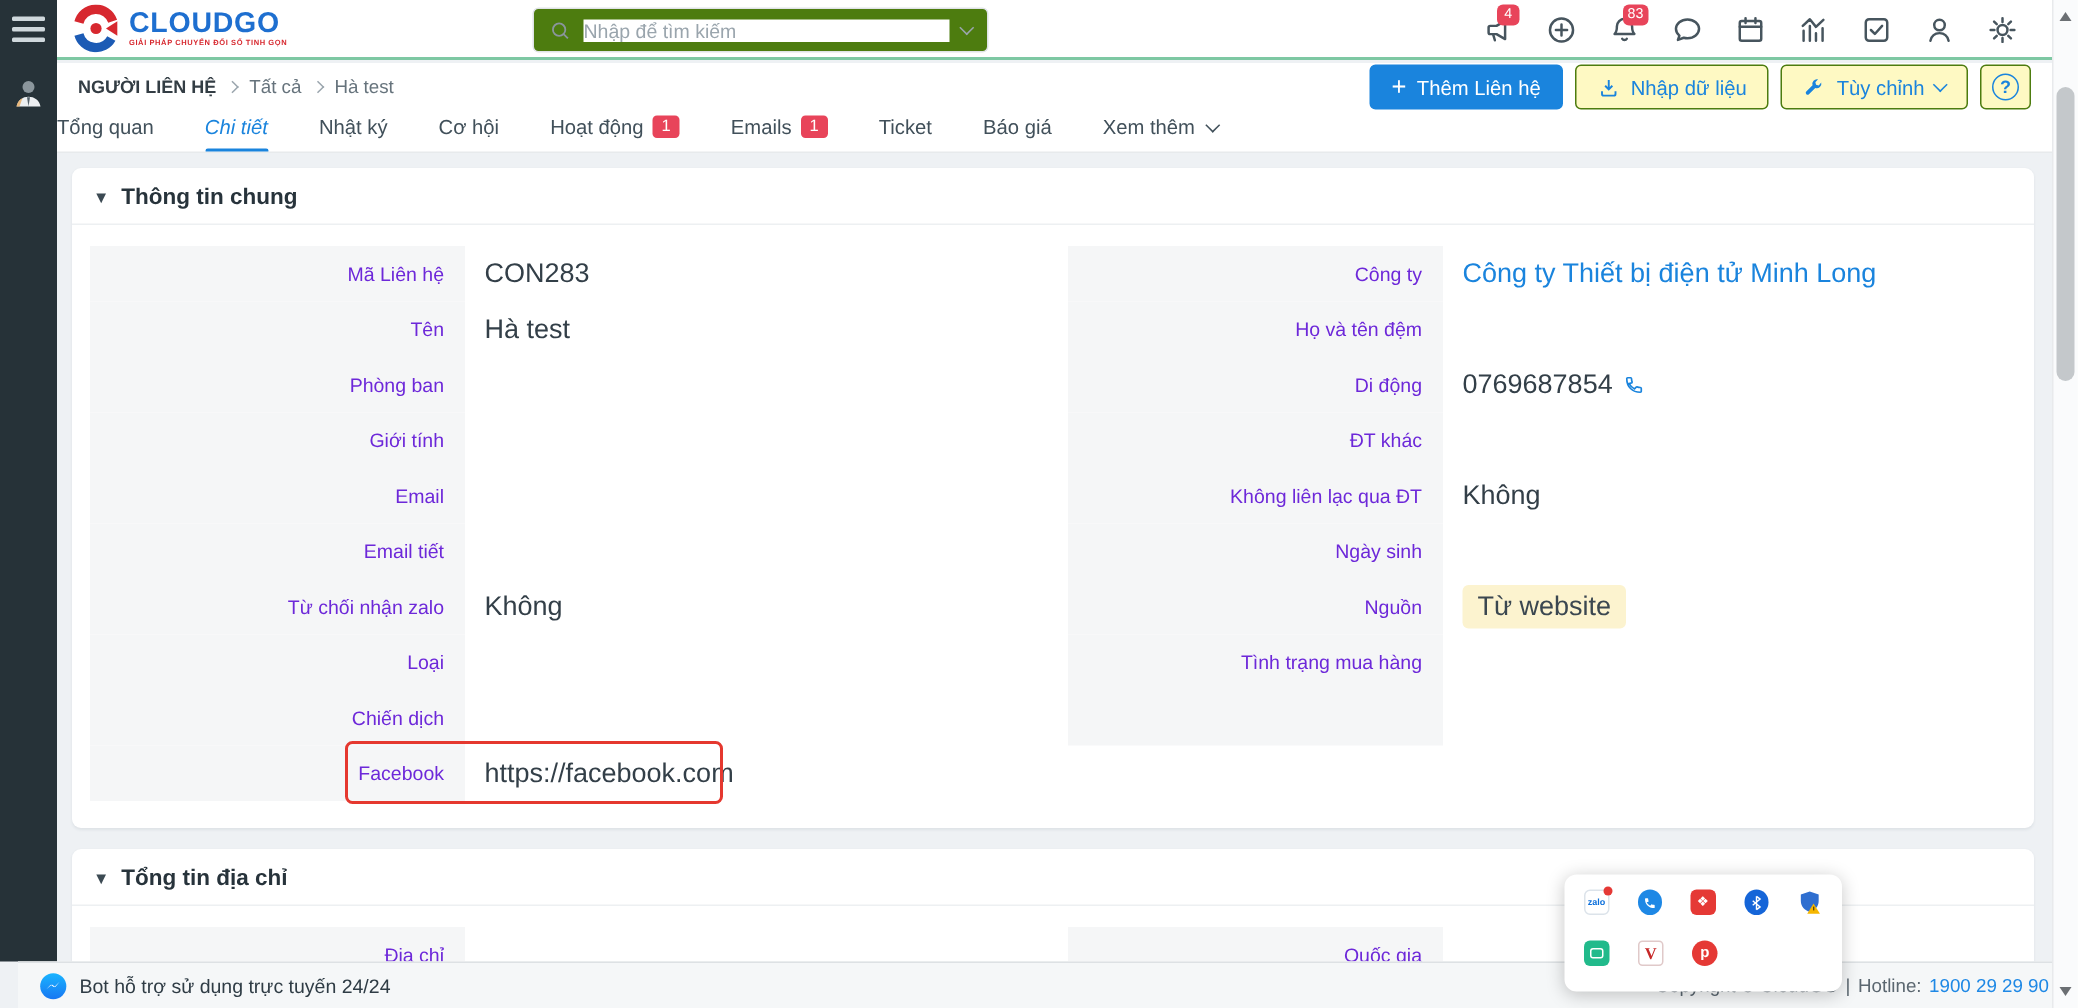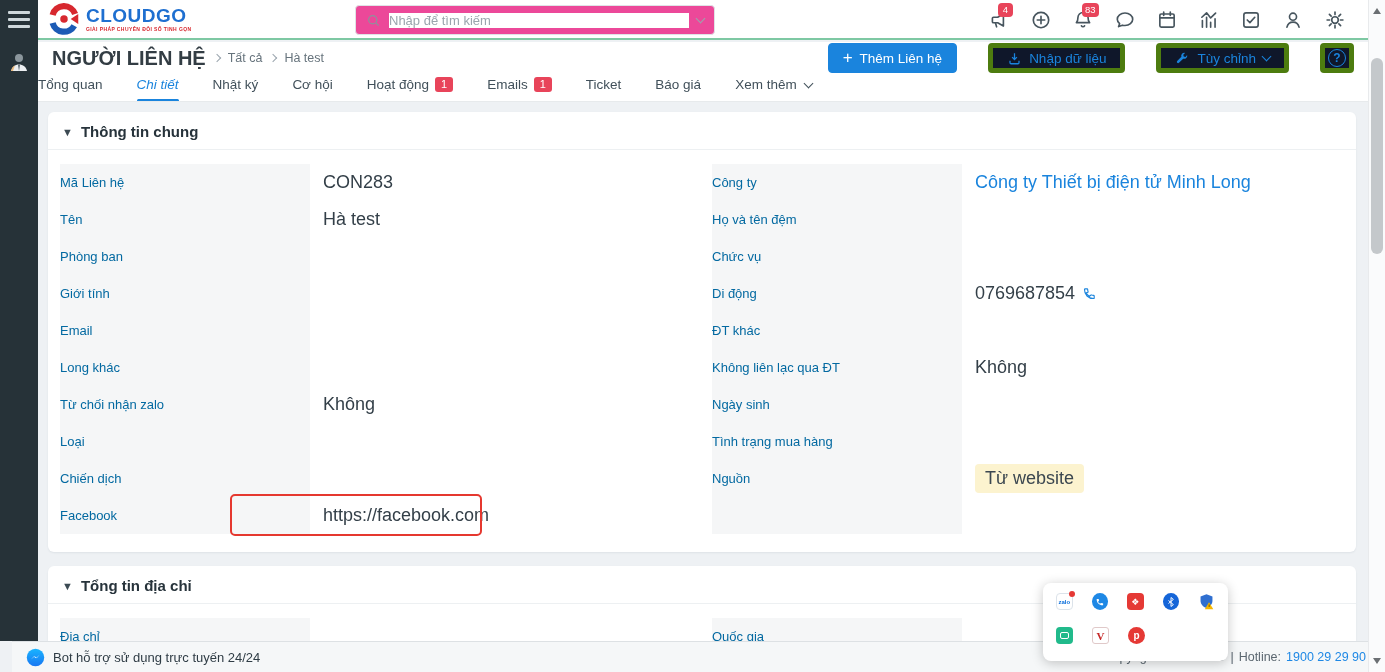--- a/index.html
+++ b/index.html
@@ -13,43 +13,43 @@
   .hamburger span { display:block; height:3px; background:#cfd8dc; border-radius:1px; margin-bottom:4px; }
   .side-contact { width:24px; height:24px; margin:22px auto 0; cursor:pointer; }
 
   
   .topbar { position:absolute; left:38px; top:0; width:1330px; height:40px; background:#fff;
     border-bottom:2px solid var(--green,#7ec8a3); z-index:10; }
   .logo { position:absolute; left:10px; top:3px; display:flex; align-items:center; gap:6px; cursor:pointer; }
   .logo-text-wrap { display:flex; flex-direction:column; line-height:1; }
   .logo-name { font-size:19px; font-weight:bold; letter-spacing:.5px; color:#1e6fd0; }
   .logo-tagline { font-size:5px; font-weight:bold; color:#d7282f; letter-spacing:.4px; margin-top:2px; }
-  .search { position:absolute; left:317px; top:5px; width:360px; height:30px; border:1px solid #dfe3e6;
-    border-radius:4px; display:flex; align-items:center; padding:0 10px; gap:8px; background:#ec4899; }
+  .search { position:absolute; left:317px; top:5px; width:304px; height:30px; border:1px solid #dfe3e6;
+    border-radius:4px; display:flex; align-items:center; padding:0 10px; gap:8px; background:#4d7c0f; }
   .search input { border:none; outline:none; flex:1; font-size:13px; color:#333;
     font-family:"Liberation Sans",sans-serif; }
   .search input::placeholder { color:#9aa5ad; }
   .hicons { position:absolute; right:22px; top:0; height:40px; display:flex; align-items:center; gap:20px; }
   .hicon { position:relative; width:22px; height:22px; color:#47555e; cursor:pointer; }
   .hicon svg { width:22px; height:22px; display:block; }
   .hbadge { position:absolute; top:-6px; left:10px; min-width:15px; height:14px; background:var(--badge,#e8445a);
     color:#fff; font-size:9.5px; line-height:14px; text-align:center; border-radius:4px; padding:0 3px; }
 
   
   .crumbbar { position:absolute; left:38px; top:42px; width:1330px; height:32px; background:#fff; z-index:9;
     display:flex; align-items:center; padding:0 14px; }
-  .crumb-module { font-size:20px; font-weight:bold; color:#333d44; }
+  .crumb-module { font-size:12px; font-weight:bold; color:#333d44; }
   .crumb-sep { width:6px; height:6px; border-right:1.6px solid #9aa5ad; border-bottom:1.6px solid #9aa5ad;
     transform:rotate(-45deg); margin:0 8px; }
   .crumb-item { font-size:12.5px; color:#66737c; }
   .actionbar { margin-left:auto; display:flex; align-items:center; gap:8px; }
   .btn { height:30px; border-radius:4px; display:flex; align-items:center; gap:7px; font-size:13.5px;
     padding:0 14px; cursor:pointer; white-space:nowrap; }
   .btn-primary { background:var(--accent,#1a84dd); color:#fff; border:1px solid var(--accent,#1a84dd); }
-  .btn-outline { background:#0f172a; color:var(--accent,#1a84dd); border:5px solid #4d7c0f;margin-left:23px; }
+  .btn-outline { background:#fef9c3; color:var(--accent,#1a84dd); border:1px solid #4d7c0f; }
   .btn .plus { font-size:17px; line-height:1; margin-top:-2px; }
   .btn svg { width:15px; height:15px; }
   .chev { width:7px; height:7px; border-right:1.6px solid currentColor; border-bottom:1.6px solid currentColor;
     transform:rotate(45deg); margin-top:-3px; display:inline-block; }
   .btn-help { width:34px; justify-content:center; padding:0; color:var(--accent,#1a84dd); }
   .qmark { width:18px; height:18px; border:1.4px solid var(--accent,#1a84dd); border-radius:50%;
     font-size:12px; line-height:16px; text-align:center; font-weight:bold; }
 
   
   .tabsbar { position:absolute; left:38px; top:74px; width:1330px; height:28px; background:#fff;
@@ -68,21 +68,21 @@
   .main { position:absolute; left:38px; top:103px; width:1330px; height:538px; background:#eef1f4;
     overflow:hidden; padding:9px 12px 0 10px; }
   .card { background:#fff; border-radius:6px; box-shadow:0 1px 2px rgba(40,60,80,.08); margin-bottom:14px; }
   .card-head { display:flex; align-items:center; gap:8px; padding:11px 14px 9px; border-bottom:1px solid #edf0f2;
     cursor:pointer; }
   .caret { font-size:11px; color:#3c4a53; }
   .card-title { font-size:15px; font-weight:bold; color:#27333b; }
   .fields-wrap { display:flex; gap:20px; padding:14px 12px 18px 12px; }
   .fgroup { flex:1; }
   .frow { display:grid; grid-template-columns:250px 1fr; height:37px; position:relative; }
-  .flabel { background:#f5f6f7; color:#0369a1; text-align:left; padding-right:14px; line-height:37px;
+  .flabel { background:#f5f6f7; color:#6d28d9; text-align:right; padding-right:14px; line-height:37px;
     font-size:13px; overflow:hidden; white-space:nowrap; }
   .fvalue { padding-left:13px; line-height:37px; font-size:18px; color:#333f48; display:flex;
     align-items:center; gap:7px; }
   .fvalue.link { color:var(--link,#1a84dd); cursor:pointer; }
   .src-badge { background:var(--srcbg,#fcf3cf); border-radius:4px; padding:3px 10px; line-height:1.3; color:#3b4750; }
   .phone-ic { width:15px; height:15px; cursor:pointer; }
   .redbox { position:absolute; left:170px; top:-3px; width:252px; height:42px;
     border:2px solid var(--hl,#e5382f); border-radius:5px; pointer-events:none; }
 
   
@@ -312,21 +312,21 @@
             </div>
             <div class="frow">
               <div class="flabel">Giới tính</div>
               <div class="fvalue"></div>
             </div>
             <div class="frow">
               <div class="flabel">Email</div>
               <div class="fvalue"></div>
             </div>
             <div class="frow">
-              <div class="flabel">Long khác</div>
+              <div class="flabel">Email tiết</div>
               <div class="fvalue"></div>
             </div>
             <div class="frow">
               <div class="flabel">Từ chối nhận zalo</div>
               <div class="fvalue">Không</div>
             </div>
             <div class="frow">
               <div class="flabel">Loại</div>
               <div class="fvalue"></div>
             </div>
@@ -340,24 +340,20 @@
               <div class="fvalue">https://facebook.com</div>
             </div>
           </div>
         <div class="fgroup" id="s0-right">
             <div class="frow">
               <div class="flabel">Công ty</div>
               <div class="fvalue link">Công ty Thiết bị điện tử Minh Long</div>
             </div>
             <div class="frow">
               <div class="flabel">Họ và tên đệm</div>
-              <div class="fvalue"></div>
-            </div>
-            <div class="frow">
-              <div class="flabel">Chức vụ</div>
               <div class="fvalue"></div>
             </div>
             <div class="frow">
               <div class="flabel">Di động</div>
               <div class="fvalue">
                 <span>0769687854</span>
                 <svg class="phone-ic" viewBox="0 0 24 24">
   <path d="M6.6 10.8c1.3 2.5 3.1 4.3 5.6 5.6l1.9-1.9c.3-.3.7-.4 1-.2 1.1.4 2.2.6 3.4.6.6 0 1 .4 1 1V19c0 .6-.4 1-1 1C9.9 20 4 14.1 4 5.5c0-.6.4-1 1-1h3.1c.6 0 1 .4 1 1 0 1.2.2 2.3.6 3.4.1.3 0 .7-.2 1z" fill="none" stroke="#1a84dd" stroke-width="1.8"></path>
                 </svg>
               </div>
@@ -368,28 +364,28 @@
             </div>
             <div class="frow">
               <div class="flabel">Không liên lạc qua ĐT</div>
               <div class="fvalue">Không</div>
             </div>
             <div class="frow">
               <div class="flabel">Ngày sinh</div>
               <div class="fvalue"></div>
             </div>
             <div class="frow">
-              <div class="flabel">Tình trạng mua hàng</div>
-              <div class="fvalue"></div>
-            </div>
-            <div class="frow">
               <div class="flabel">Nguồn</div>
               <div class="fvalue">
                 <span class="src-badge">Từ website</span>
               </div>
+            </div>
+            <div class="frow">
+              <div class="flabel">Tình trạng mua hàng</div>
+              <div class="fvalue"></div>
             </div>
             <div class="frow">
               <div class="flabel"></div>
               <div class="fvalue"></div>
             </div>
           </div>
       </div>
     </div>
 
     <div class="card">

